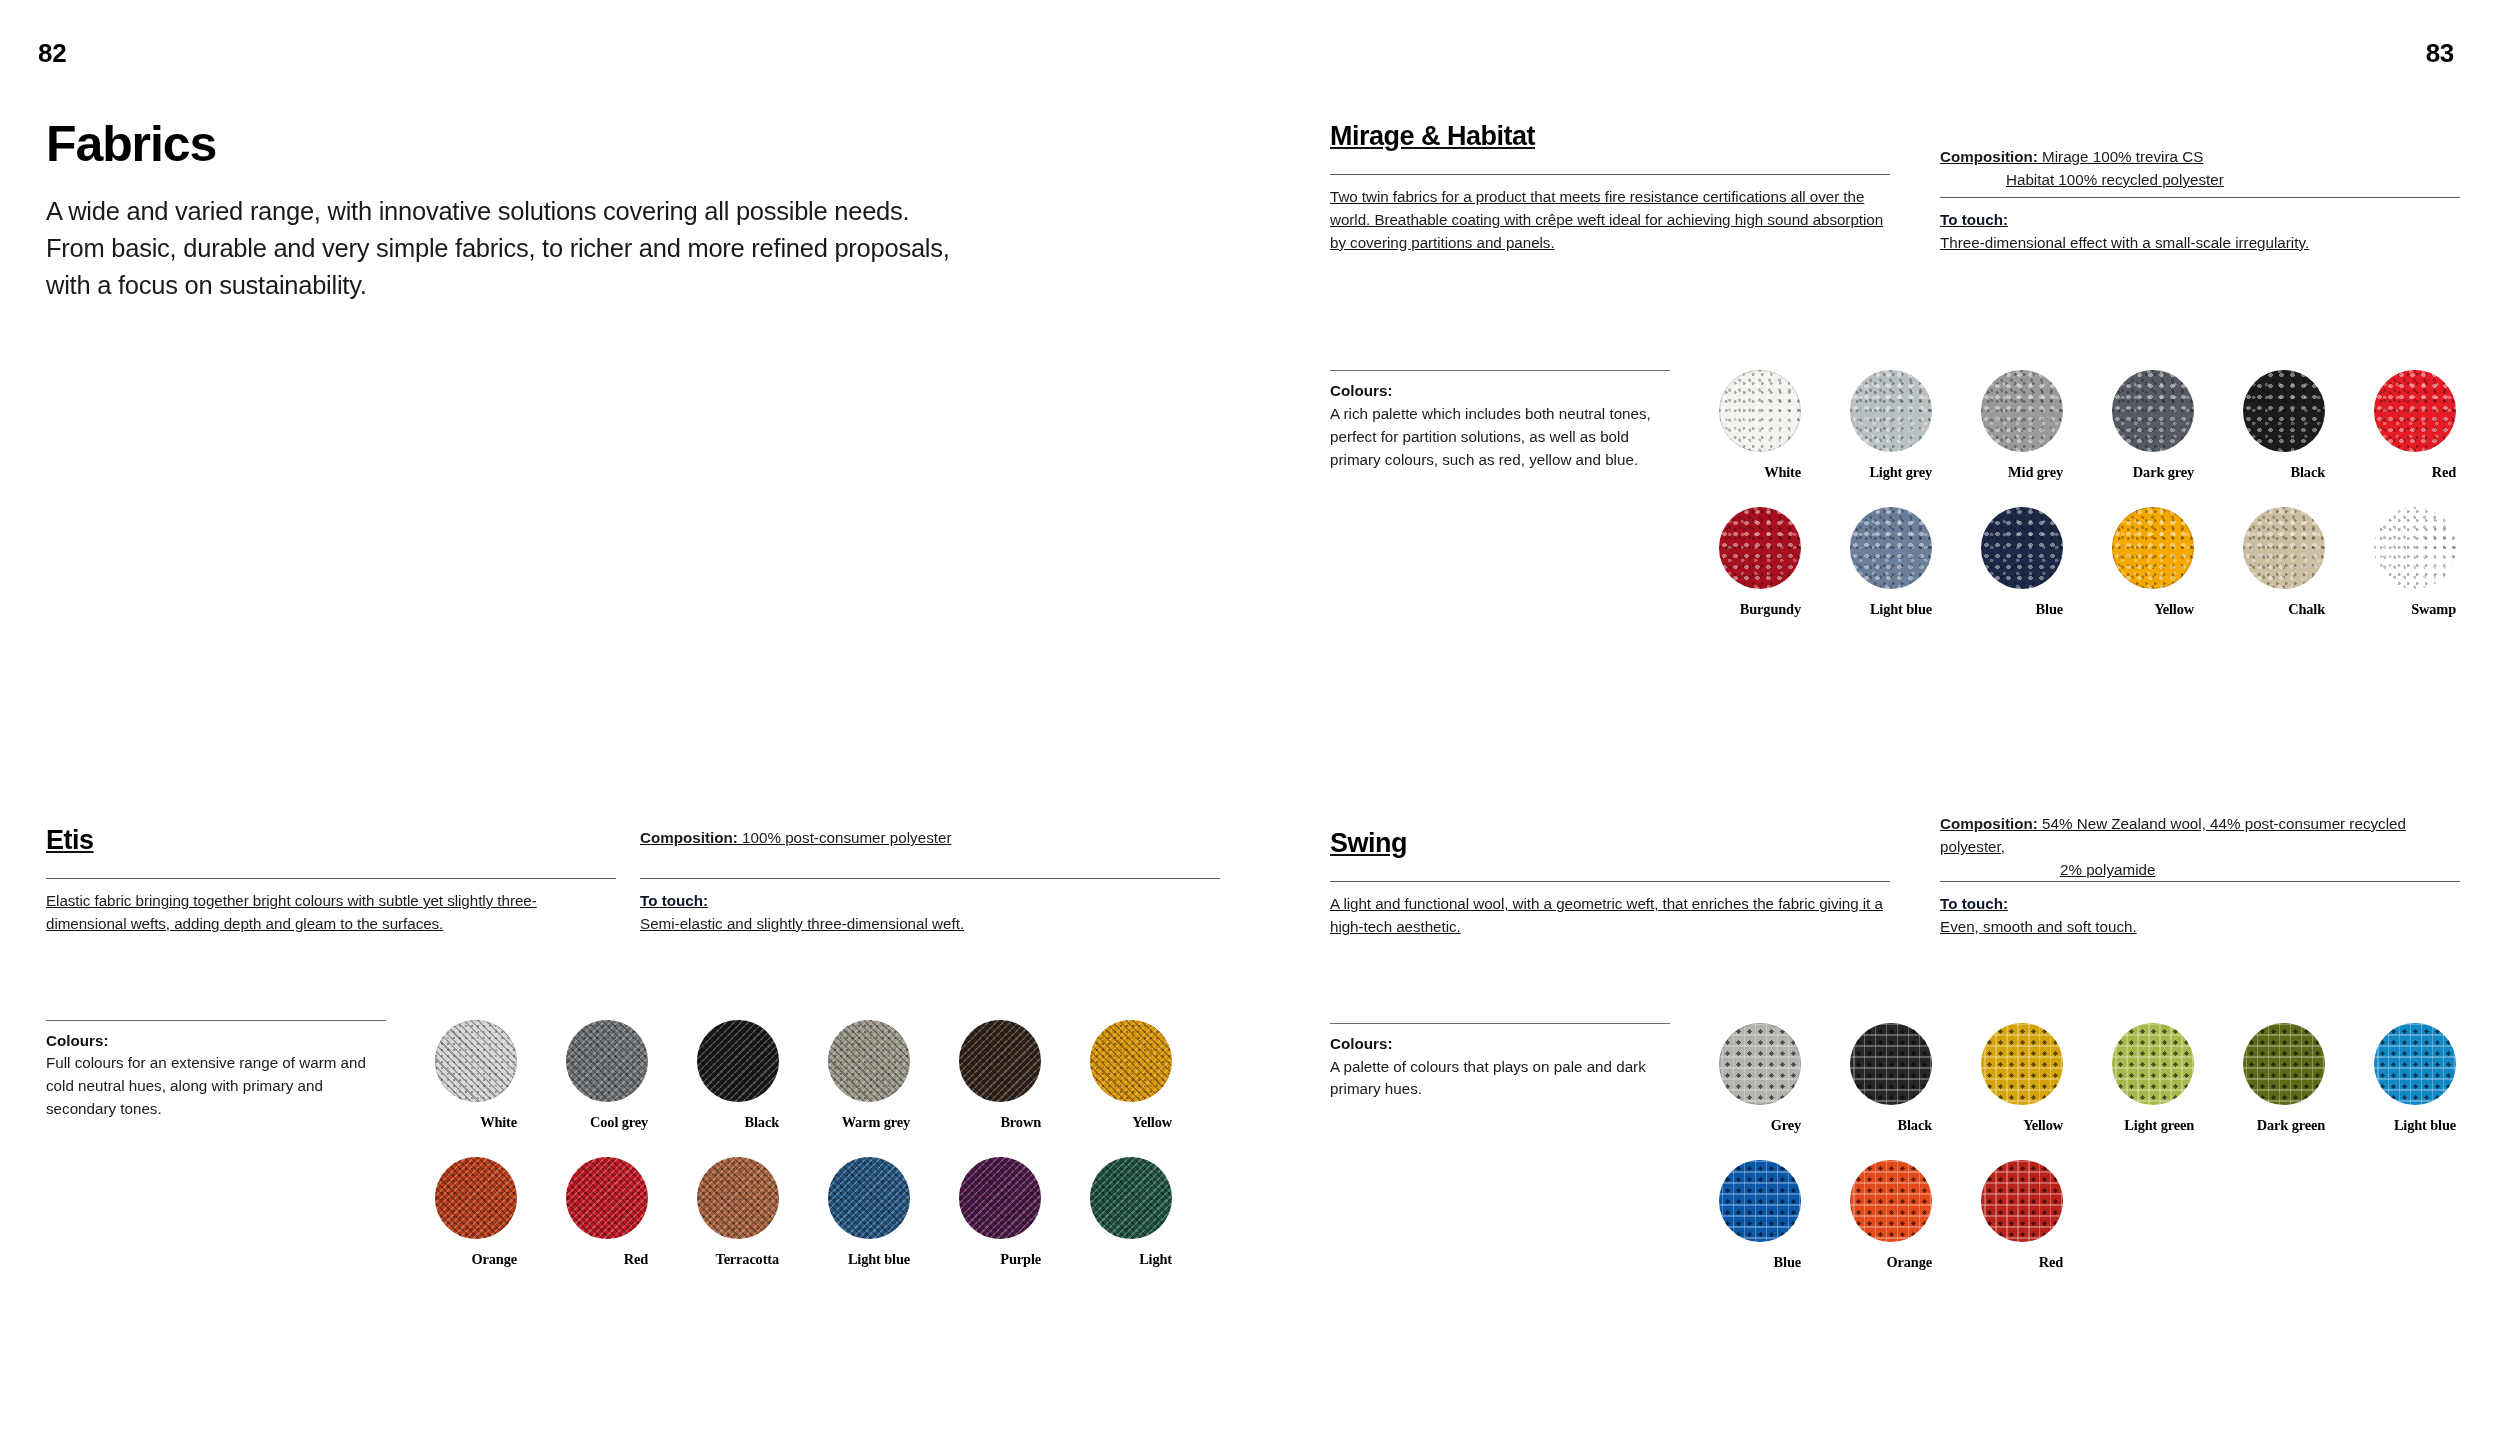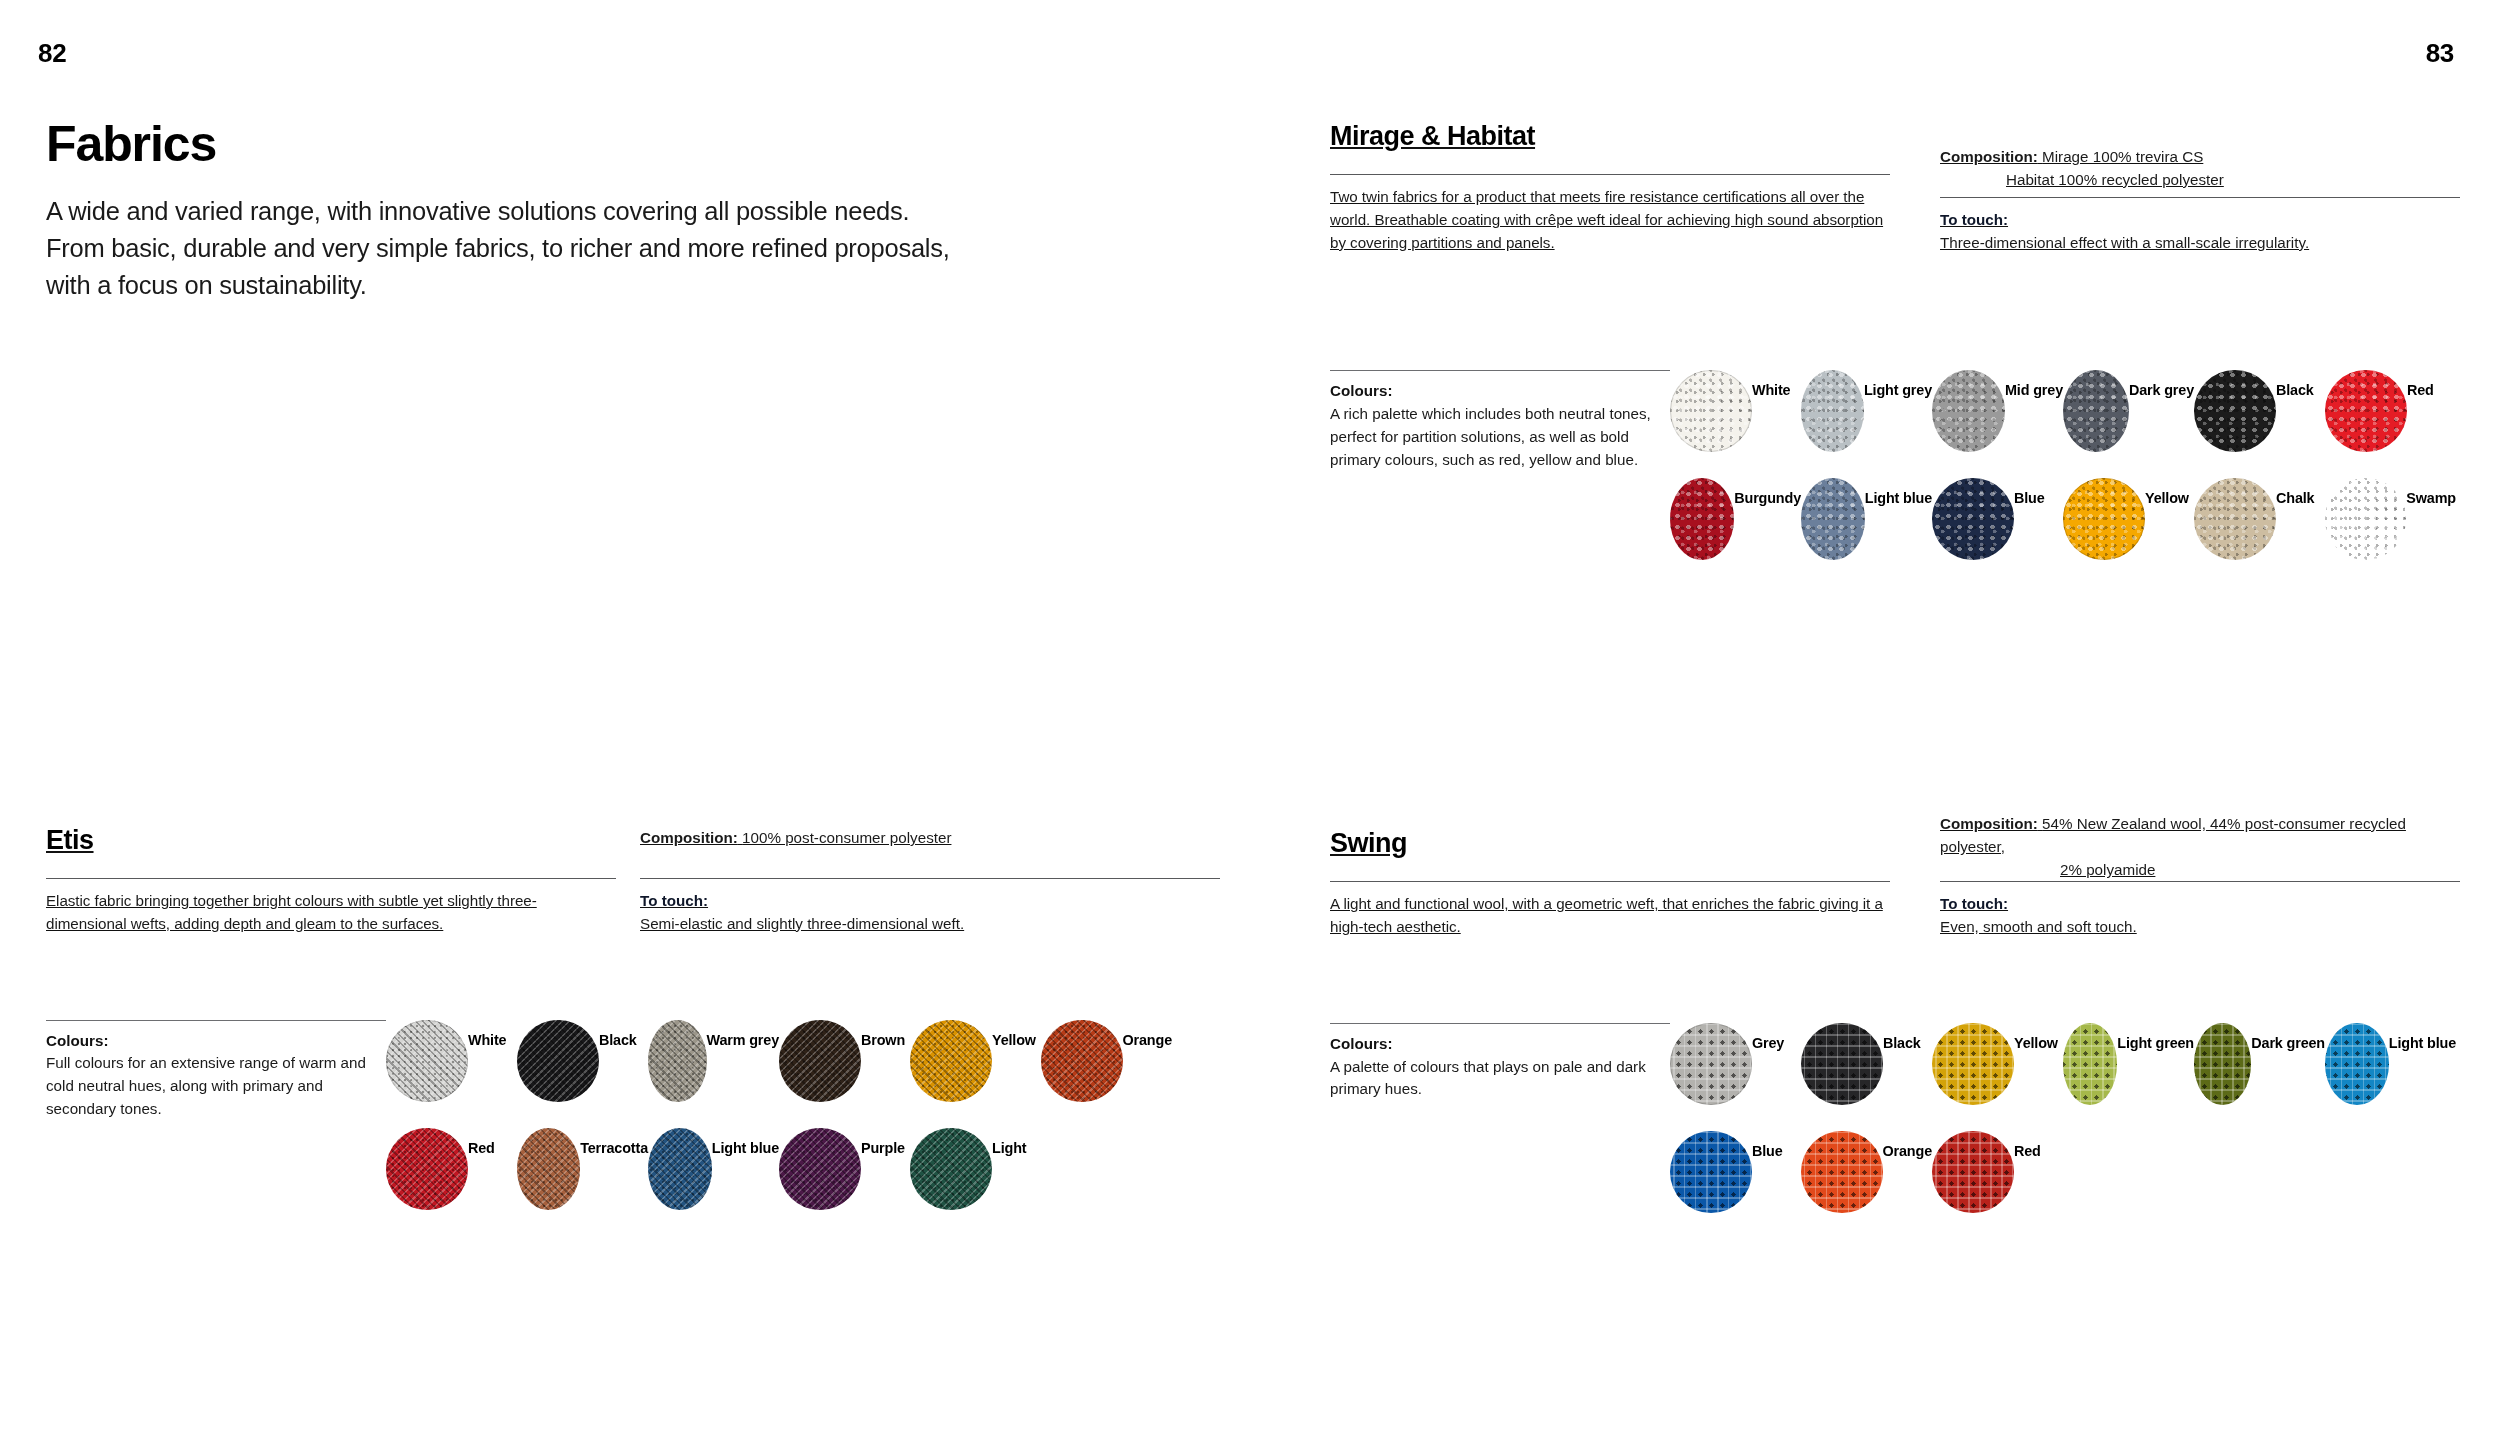--- a/index.html
+++ b/index.html
@@ -154,22 +154,23 @@
 
   .swatch-grid {
     display: grid;
     grid-template-columns: repeat(6, 131px);
     column-gap: 0px;
     row-gap: 26px;
   }
   .swatch-cell {
     width: 131px;
     display: flex;
-    flex-direction: row;
-    align-items: flex-start;
+    flex-direction: column;
+    align-items: flex-end;
+    font-family: Liberation Serif, serif;
   }
   .swatch-disc {
     width: 82px;
     height: 82px;
     border-radius: 50%;
     position: relative;
     overflow: hidden;
     background-repeat: repeat;
   }
   .swatch-name {
@@ -332,20 +333,24 @@
       <hr class="rule-thin">
       <span class="colours-label">Colours:</span>
       <span class="colours-desc">Full colours for an extensive range of warm and cold neutral hues, along with primary and secondary tones.</span>
     </div>
     <div class="swatch-grid">
         <div class="swatch-cell">
           <div class="swatch-disc tex-etis ring" style="background: rgb(212, 212, 210);"></div>
           <div class="swatch-name">White</div>
         </div>
         <div class="swatch-cell">
+          <div class="swatch-disc tex-etis" style="background: rgb(110, 113, 115);"></div>
+          <div class="swatch-name">Cool grey</div>
+        </div>
+        <div class="swatch-cell">
           <div class="swatch-disc tex-etis" style="background: rgb(24, 24, 26);"></div>
           <div class="swatch-name">Black</div>
         </div>
         <div class="swatch-cell">
           <div class="swatch-disc tex-etis" style="background: rgb(155, 150, 138);"></div>
           <div class="swatch-name">Warm grey</div>
         </div>
         <div class="swatch-cell">
           <div class="swatch-disc tex-etis" style="background: rgb(47, 34, 24);"></div>
           <div class="swatch-name">Brown</div>

